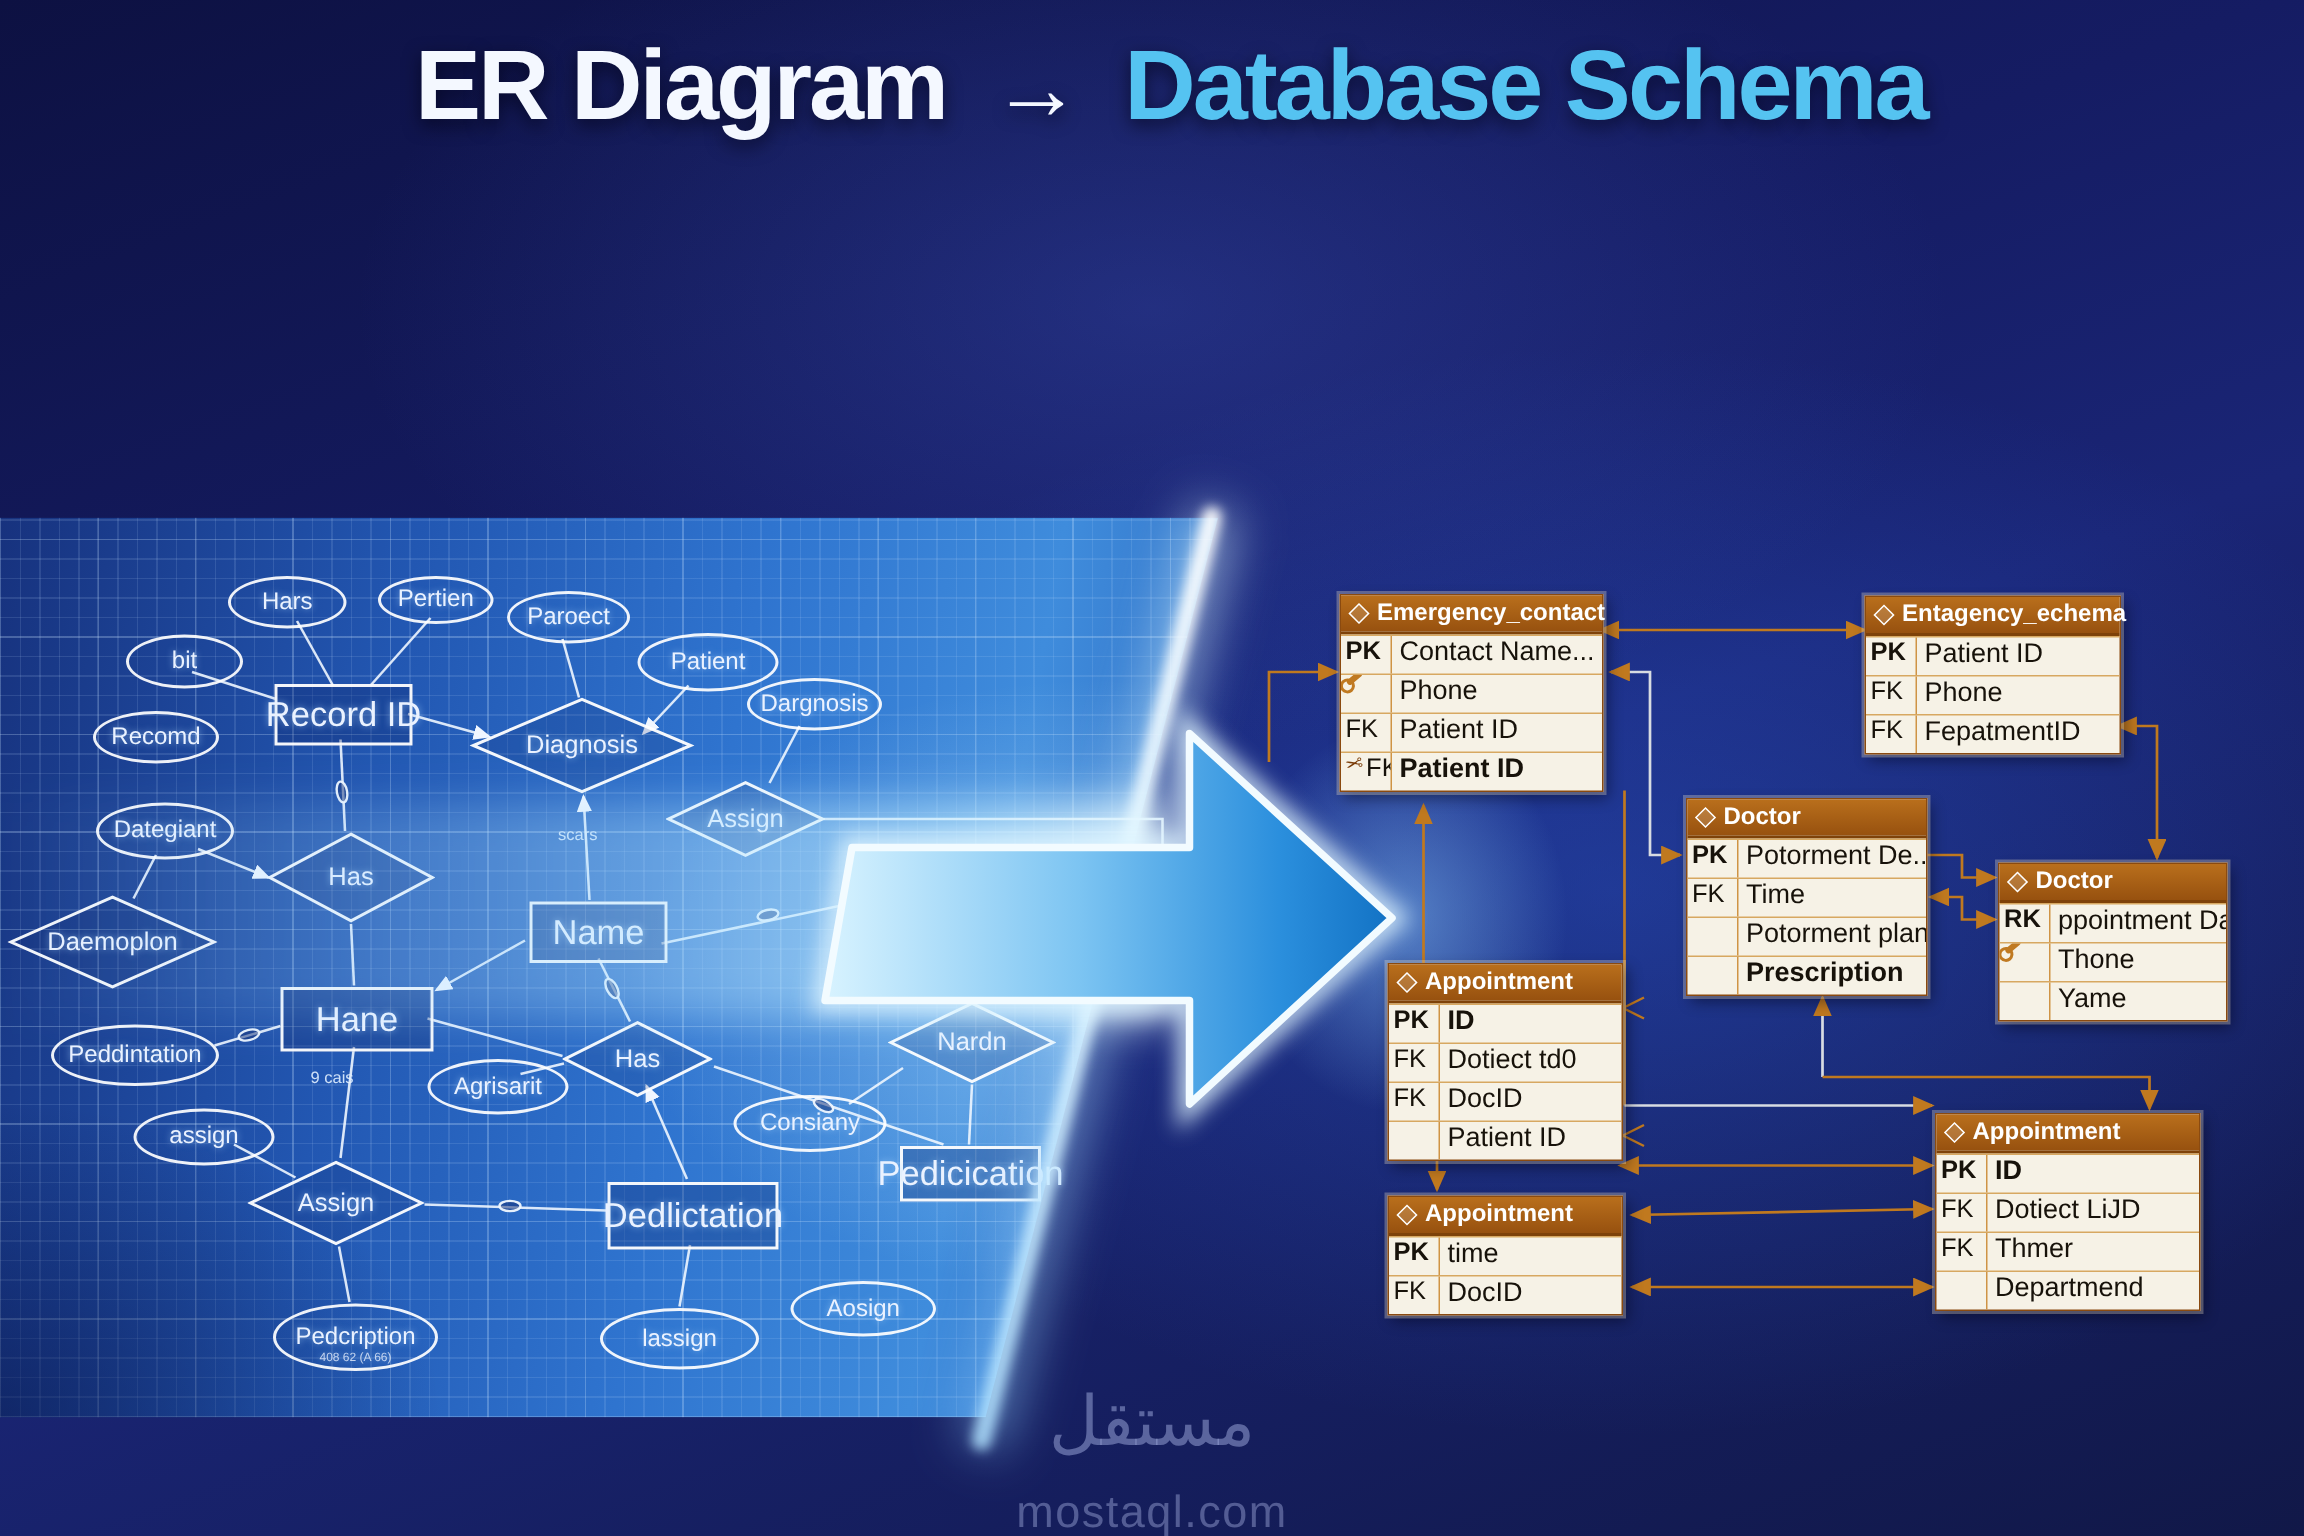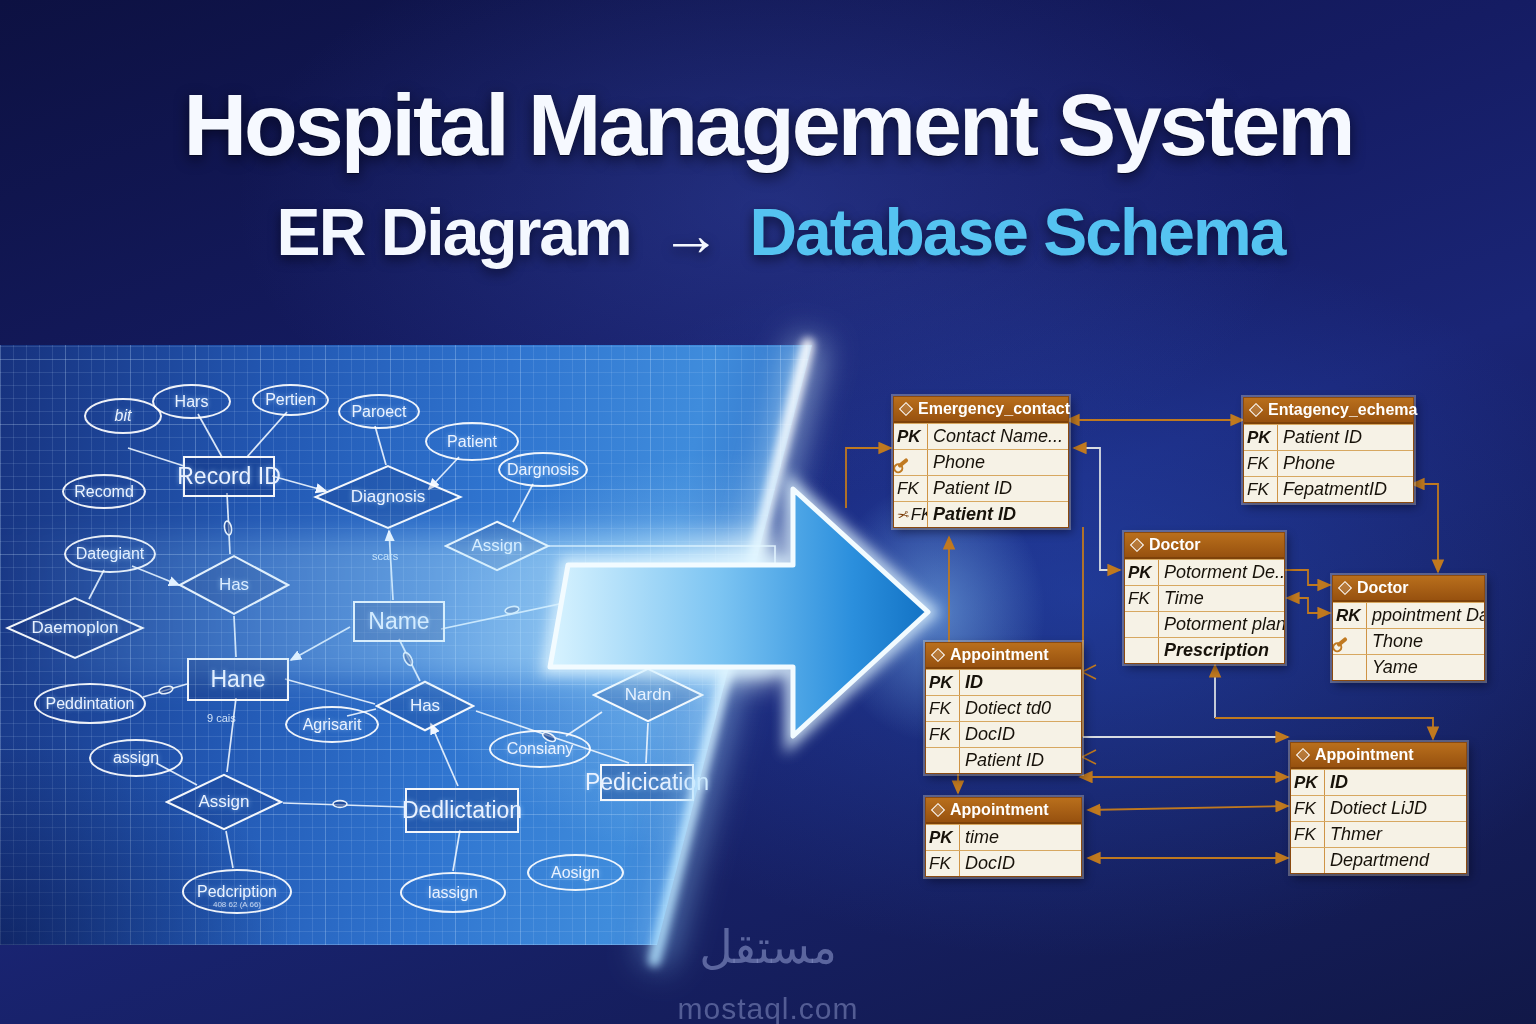--- a/index.html
+++ b/index.html
@@ -48,39 +48,38 @@
   
   #tables{position:absolute;left:0;top:0;width:1536px;height:1024px;z-index:5;}
   .tbl{position:absolute;background:#f6f2e6;border:1px solid #8a4a10;
     box-shadow:0 0 0 2px rgba(250,236,205,.30), 3px 4px 9px rgba(0,0,15,.45);}
   .th{display:flex;align-items:center;gap:7px;height:26px;box-sizing:border-box;
     background:linear-gradient(180deg,#b96f1c,#97510f);color:#fff;font-weight:bold;font-size:16px;
     padding:0 7px;border-bottom:2px solid #7e4209;}
   .ticon{width:8px;height:8px;border:1.5px solid #fff;transform:rotate(45deg);background:rgba(255,255,255,.15);flex:0 0 auto;}
   .tr{display:grid;grid-template-columns:34px 1fr;height:26px;box-sizing:border-box;border-top:1px solid #d7a861;}
   .tr:first-of-type{border-top:none;}
-  .td{padding:0 5px;font-size:18px;color:#17120a;display:flex;align-items:center;white-space:nowrap;overflow:hidden;font-style:italic;}
+  .td{padding:0 5px;font-size:18px;color:#17120a;display:flex;align-items:flex-start;white-space:nowrap;overflow:hidden;}
   .td.key{border-right:1px solid #cf9445;font-size:17px;gap:2px;padding:0 3px;}
   .key-pk{font-weight:bold;}
   .bold{font-weight:bold;}
   .keyg{width:12px;height:4px;background:#c07a22;border-radius:2px;transform:rotate(-40deg);position:relative;flex:0 0 auto;}
   .keyg::before{content:"";position:absolute;left:-6px;top:-2px;width:6px;height:6px;border:2px solid #c07a22;border-radius:50%;}
   .scis{color:#7a3c08;font-size:14px;transform:scaleX(-1) rotate(12deg);flex:0 0 auto;font-family:"DejaVu Sans",sans-serif;}
   
   .watermark{position:absolute;left:0;width:100%;top:920px;text-align:center;z-index:6;color:rgba(150,160,212,.55);}
   .watermark .ar{font-size:46px;font-weight:normal;}
   .watermark .en{font-size:30px;letter-spacing:1px;margin-top:18px;color:rgba(145,155,205,.5);}
 </style>
 </head>
 <body>
 
 <div class="stage">
 
   <div class="hdr">
-    <h1>Hospital Management System</h1>
     <div class="sub">
       <span>ER Diagram</span>
       <span class="arrowch">→</span>
       <span class="cyan">Database Schema</span>
     </div>
   </div>
 
   <div class="panel"></div>
 
   <svg id="er-lines" width="1536" height="1024">
@@ -134,21 +133,21 @@
   <div id="er-nodes">
       <div class="node ellipse" style="left: 152px; top: 384px; width: 75px; height: 31px;">
         <span class="lbl">Hars</span>
       </div>
       <div class="node ellipse" style="left: 252px; top: 384px; width: 73px; height: 28px;">
         <span class="lbl">Pertien</span>
       </div>
       <div class="node ellipse" style="left: 338px; top: 394px; width: 78px; height: 31px;">
         <span class="lbl">Paroect</span>
       </div>
-      <div class="node ellipse" style="left: 84px; top: 398px; width: 74px; height: 32px; font-style: italic;">
+      <div class="node ellipse" style="left: 84px; top: 423px; width: 74px; height: 32px;">
         <span class="lbl">bit</span>
       </div>
       <div class="node ellipse" style="left: 62px; top: 474px; width: 80px; height: 31px;">
         <span class="lbl">Recomd</span>
       </div>
       <div class="node ellipse" style="left: 425px; top: 422px; width: 90px; height: 35px;">
         <span class="lbl">Patient</span>
       </div>
       <div class="node ellipse" style="left: 498px; top: 452px; width: 86px; height: 31px;">
         <span class="lbl">Dargnosis</span>

